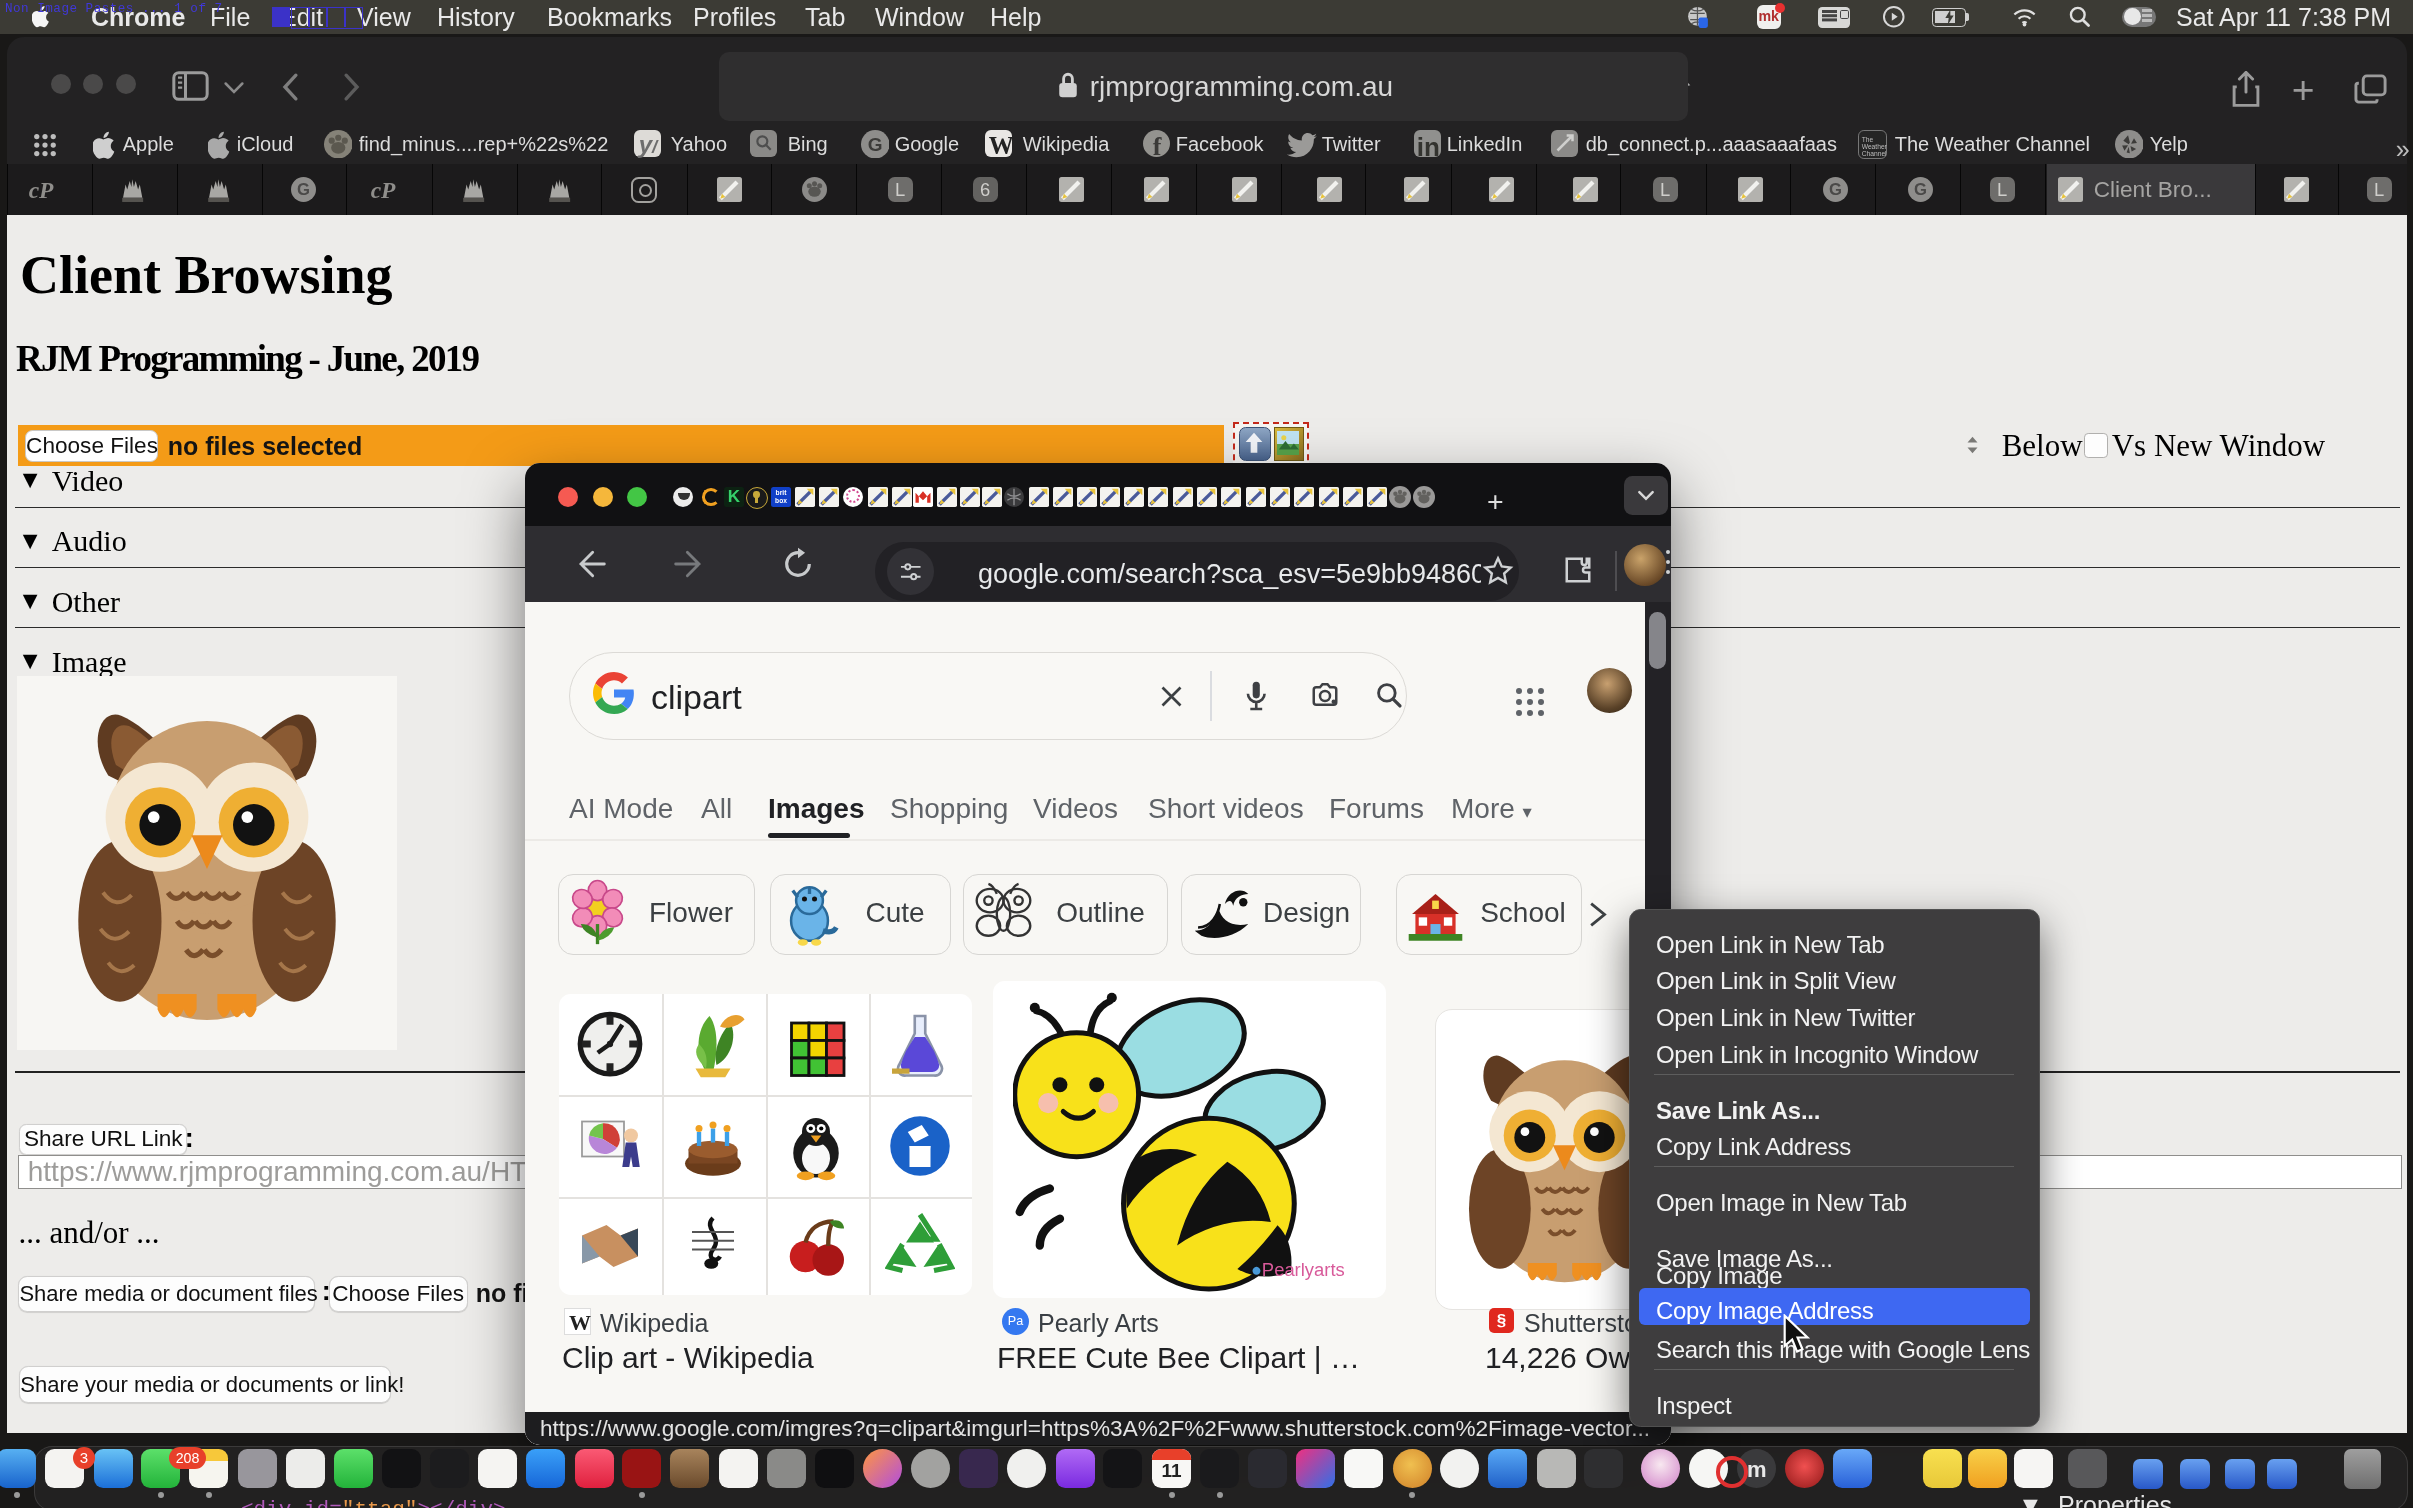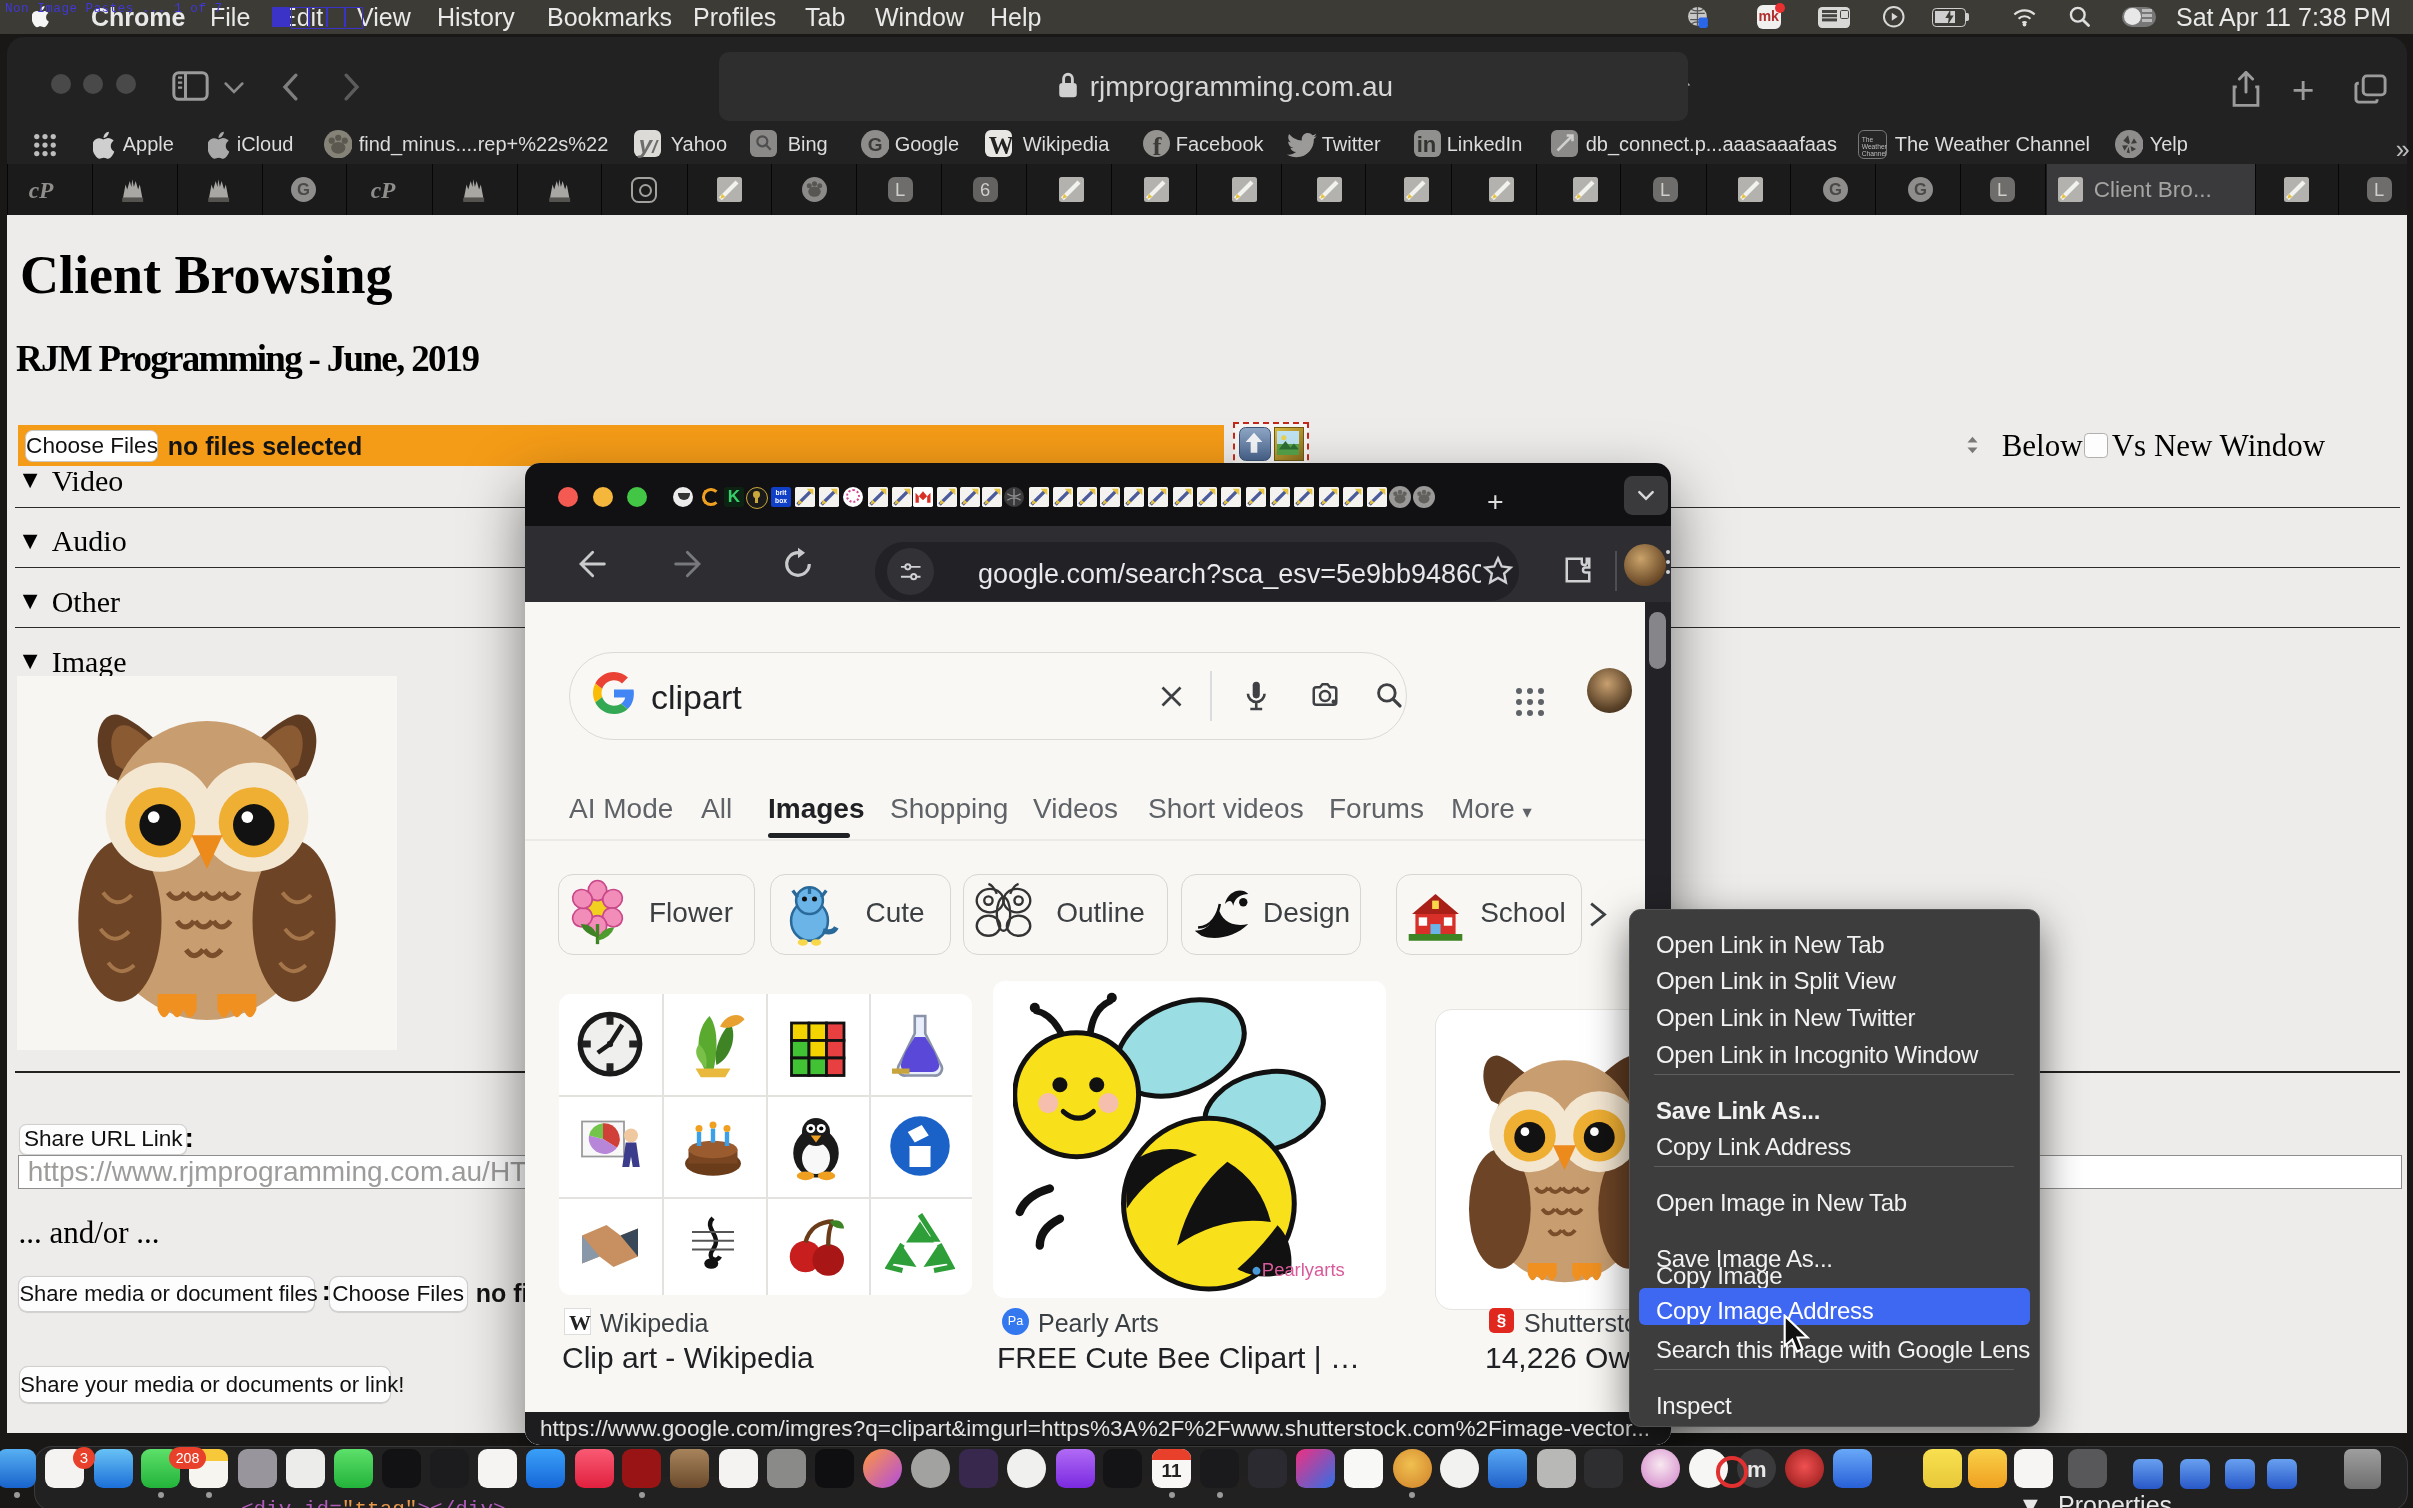--- a/index.html
+++ b/index.html
@@ -179,21 +179,21 @@
       <div class="abs serif" style="left:982px;top:8.4px;color:#222;font-size:25px;font-weight:bold;">W</div>
   <div class="bk" style="left:1016px;">Wikipedia</div>
   <div class="bki" style="left:1136px;top:5.9px;background:#94938f;border-radius:50%;"></div>
       <div class="abs serif" style="left:1146px;top:7.5px;color:#3b3a38;font-size:26px;font-weight:bold;">f</div>
   <div class="bk" style="left:1169px;">Facebook</div>
   <svg class="abs" style="left:1280px;top:9.2px" width="30" height="25" viewBox="0 0 24 20">
         <path fill="#9b9a98" d="M24 2.4c-.9.4-1.8.7-2.8.8 1-.6 1.8-1.6 2.2-2.7-1 .6-2 1-3.1 1.2C19.4.7 18.1 0 16.7 0c-2.7 0-4.9 2.2-4.9 4.9 0 .4 0 .8.1 1.1C7.8 5.8 4.1 3.8 1.7.8 1.2 1.6 1 2.4 1 3.3c0 1.7.9 3.2 2.2 4.1-.8 0-1.6-.2-2.2-.6v.1c0 2.4 1.7 4.4 3.9 4.8-.4.1-.8.2-1.3.2-.3 0-.6 0-.9-.1.6 2 2.4 3.4 4.6 3.4-1.7 1.3-3.8 2.1-6.1 2.1-.4 0-.8 0-1.2-.1 2.2 1.4 4.8 2.2 7.5 2.2 9.1 0 14-7.5 14-14v-.6c1-.7 1.8-1.6 2.5-2.6z"></path>
       </svg>
   <div class="bk" style="left:1315px;">Twitter</div>
   <div class="bki" style="left:1407px;top:5.9px;background:#90908e;"></div>
-      <div class="abs" style="left:1410px;top:8.4px;color:#33332f;font-size:22px;font-weight:bold;">in</div>
+      <div class="abs" style="left:1410px;top:8.4px;color:#33332f;font-size:26px;font-weight:bold;">in</div>
   <div class="bk" style="left:1440px;">LinkedIn</div>
   <div class="bki" style="left:1544px;top:5.9px;background:#8b8a88;"></div>
       <svg class="abs" style="left:1548px;top:9.2px" width="20" height="20" viewBox="0 0 24 24">
         <path d="M3 21 L21 3 M14 3 h7 v7" stroke="#cfcfcd" stroke-width="3" fill="none"></path>
       </svg>
   <div class="bk" style="left:1579px;">db_connect.p...aaasaaafaas</div>
   <div class="bki" style="left:1851px;top:5.9px;background:#252525;border:0.8px solid #777;"></div>
       <div class="abs" style="left:1855px;top:13.4px;color:#bdbdbd;font-size:6.7px;line-height:6.7px;">The<br>Weather<br>Channel</div>
   <div class="bk" style="left:1888px;">The Weather Channel</div>
   <svg class="abs" style="left:2108px;top:5.9px" width="28.5" height="28.5" viewBox="0 0 24 24">

